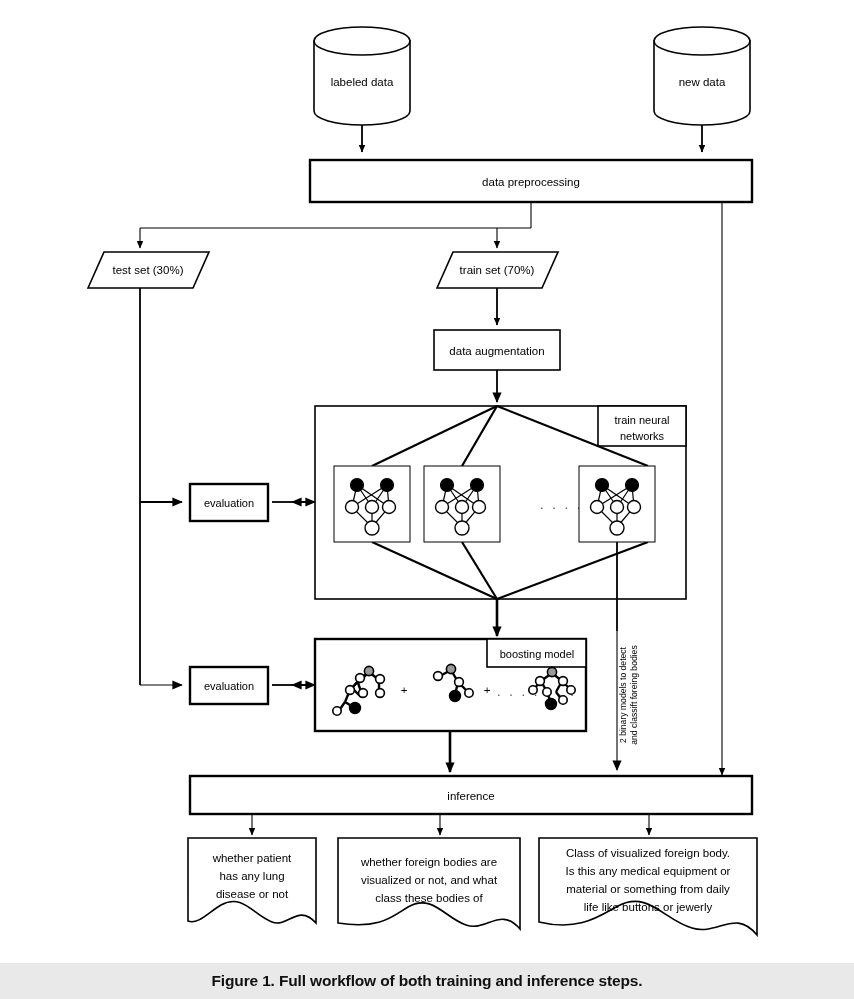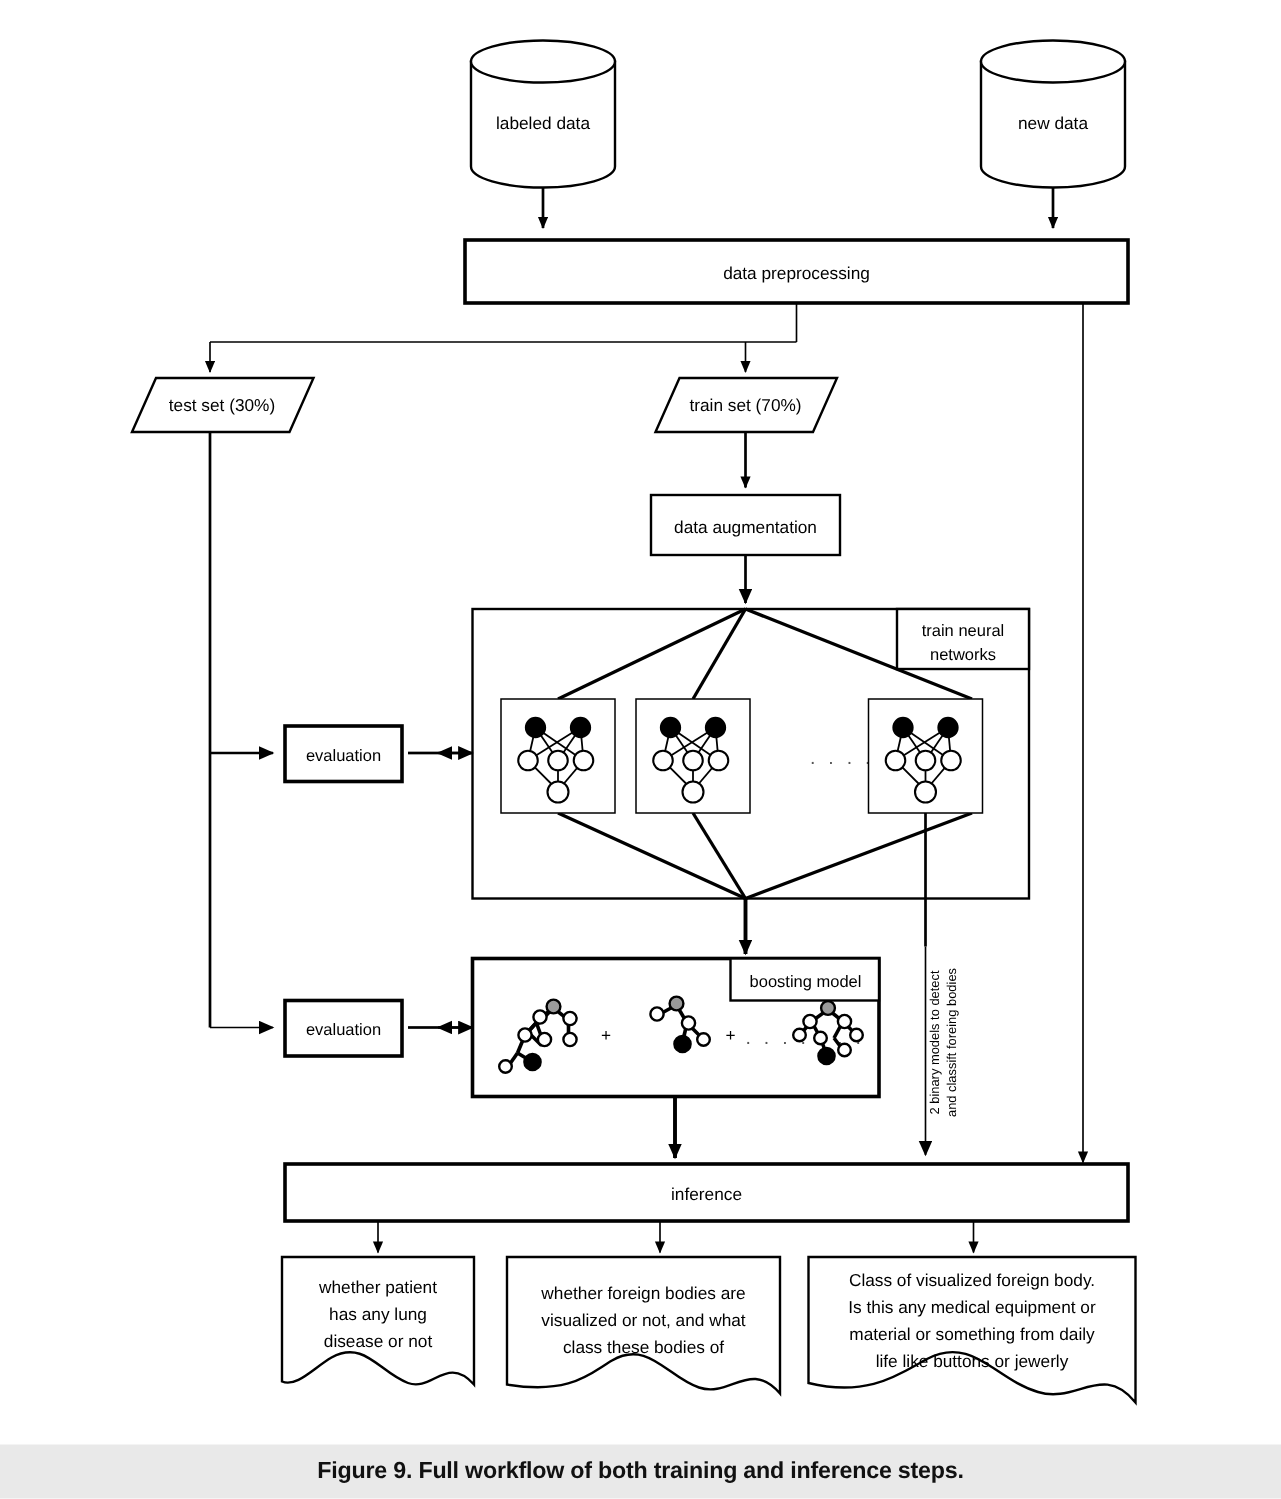--- a/index.html
+++ b/index.html
@@ -368,16 +368,16 @@
       <path class="shape-fill med" d="M539,838 L757,838 L757,935 C735,908 718,936 692,928 C664,920 648,890 618,906 C601,915 580,932 539,922 Z"></path>
       <text class="node-label" x="648" y="857" text-anchor="middle">Class of visualized foreign body.</text>
       <text class="node-label" x="648" y="875" text-anchor="middle">Is this any medical equipment or</text>
       <text class="node-label" x="648" y="893" text-anchor="middle">material or something from daily</text>
       <text class="node-label" x="648" y="911" text-anchor="middle">life like buttons or jewerly</text>
     </g>
 
   </svg>
 
   <div class="caption-band">
-    <span class="caption-text">Figure 9. Full workflow of both training and inference steps.</span>
+    <span class="caption-text">Figure 1. Full workflow of both training and inference steps.</span>
   </div>
 
 </div>
 
 </body></html>

